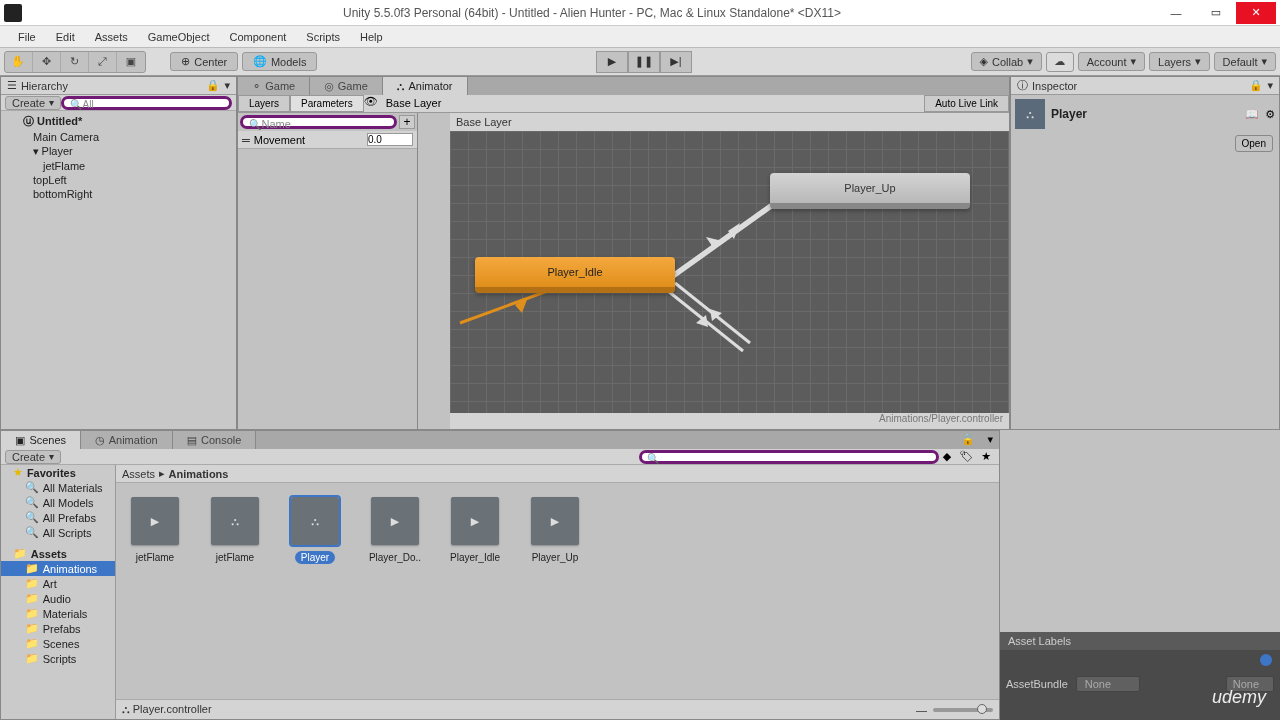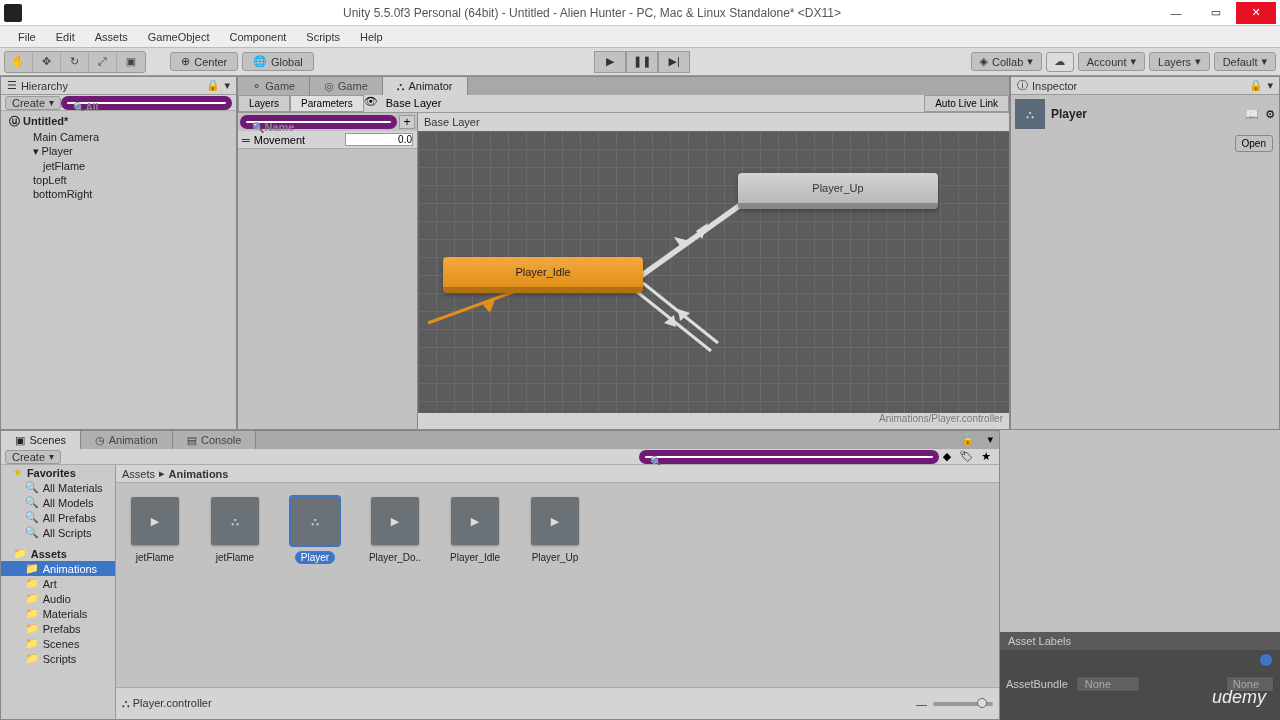--- a/index.html
+++ b/index.html
@@ -22,33 +22,33 @@
 .play-btn { width: 32px; height: 22px; background: #c2c2c2; border: 1px solid #999; display: flex; align-items: center; justify-content: center; color: #333; }
 .dropdown-btn { background: #c2c2c2; border: 1px solid #999; border-radius: 3px; padding: 2px 8px; color: #333; display: flex; align-items: center; gap: 4px; }
 .main-area { display: flex; height: 354px; }
 .panel { background: #c2c2c2; display: flex; flex-direction: column; border: 1px solid #888; }
 .panel-tab { height: 18px; background: #d4d4d4; display: flex; align-items: center; padding: 0 6px; font-size: 11px; color: #333; border-bottom: 1px solid #999; gap: 4px; }
 .panel-header { height: 16px; background: #d4d4d4; display: flex; align-items: center; padding: 0 4px; border-bottom: 1px solid #aaa; font-size: 10px; }
 .hierarchy { width: 237px; }
 .hier-item { padding: 1px 4px 1px 14px; color: #222; font-size: 11px; }
 .hier-item.indent1 { padding-left: 32px; }
 .hier-item.indent2 { padding-left: 42px; }
-.search-box { flex: 1; background: #fff; border: 6px solid #701a75; border-radius: 8px; height: 14px; padding: 0 6px; font-size: 10px; color: #888; font-weight: bold; }
+.search-box { flex: 1; background: #fff; border: 3px solid #701a75; border-radius: 8px; height: 14px; padding: 0 6px; font-size: 10px; color: #888; }
 .center-area { flex: 1; display: flex; flex-direction: column; }
 .center-tabs { height: 18px; display: flex; background: #a8a8a8; }
 .ctab { padding: 2px 14px; background: #b0b0b0; border-right: 1px solid #888; color: #444; display: flex; align-items: center; gap: 4px; }
 .ctab.active { background: #d4d4d4; color: #222; }
 .animator-header { height: 18px; display: flex; background: #d4d4d4; border-bottom: 1px solid #999; }
 .anim-subtab { padding: 2px 10px; border: 1px solid #999; font-size: 10px; background: #ccc; }
 .anim-subtab.active { background: #e0e0e0; }
-.animator-body { flex: 1; display: flex; }
+.animator-body { flex: 1; display: flex; gap: 32px; }
 .param-panel { width: 180px; background: #c2c2c2; border-right: 1px solid #888; }
 .param-search { height: 18px; display: flex; padding: 2px; gap: 2px; }
 .param-row { display: flex; align-items: center; padding: 2px 4px; background: #d4d4d4; border-bottom: 1px solid #aaa; }
-.param-row input { width: 68px; text-align: right; background: #fff; border: 1px solid #999; font-size: 10px; }
+.param-row input { width: 46px; text-align: left; background: #fff; border: 1px solid #999; font-size: 10px; }
 .graph-area { flex: 1; position: relative; background: #5c5c5c; overflow: hidden; }
 .graph-grid { position: absolute; inset: 0; background-image: linear-gradient(#6a6a6a 1px, transparent 1px), linear-gradient(90deg, #6a6a6a 1px, transparent 1px); background-size: 18px 18px; }
 .graph-top { position: absolute; top: 0; left: 0; right: 0; height: 18px; background: #d4d4d4; display: flex; align-items: center; padding: 0 6px; justify-content: space-between; font-size: 10px; color: #333; }
 .state-node { position: absolute; width: 200px; height: 36px; border-radius: 4px; display: flex; align-items: center; justify-content: center; color: #333; font-size: 11px; box-shadow: 0 2px 4px rgba(0,0,0,0.3); }
 .state-grey { background: linear-gradient(#d4d4d4, #b8b8b8); border-bottom: 6px solid #888; }
 .state-orange { background: linear-gradient(#f4a83e, #e08f1a); border-bottom: 6px solid #b37014; color: #222; }
 .graph-footer { position: absolute; bottom: 0; right: 0; height: 16px; padding: 0 6px; font-size: 10px; color: #777; background: #d4d4d4; width: 100%; text-align: right; }
 .inspector { width: 270px; }
 .insp-body { padding: 4px; display: flex; align-items: center; gap: 6px; background: #c2c2c2; }
 .insp-icon { width: 30px; height: 30px; background: #5a6a7a; display: flex; align-items: center; justify-content: center; color: #ddd; }
@@ -65,21 +65,21 @@
 .fav-star { color: #e6b800; }
 .folder-ico { color: #999; }
 .proj-main { flex: 1; display: flex; flex-direction: column; }
 .breadcrumb { height: 18px; background: #d4d4d4; display: flex; align-items: center; padding: 0 6px; font-size: 11px; color: #333; gap: 4px; border-bottom: 1px solid #aaa; }
 .asset-grid { flex: 1; display: flex; padding: 14px; gap: 30px; background: #c2c2c2; }
 .asset { display: flex; flex-direction: column; align-items: center; gap: 6px; width: 50px; }
 .asset-thumb { width: 48px; height: 48px; background: #6a7278; display: flex; align-items: center; justify-content: center; color: #ddd; border-radius: 2px; box-shadow: 0 1px 2px rgba(0,0,0,0.3); }
 .asset-thumb.sel { outline: 2px solid #3e76c7; }
 .asset-label { font-size: 10px; color: #222; text-align: center; padding: 1px 6px; border-radius: 8px; }
 .asset-label.sel { background: #3e76c7; color: #fff; }
-.proj-footer { height: 32px; background: #d4d4d4; display: flex; align-items: center; padding: 0 6px; font-size: 11px; color: #333; border-top: 1px solid #aaa; justify-content: space-between; }
+.proj-footer { height: 20px; background: #d4d4d4; display: flex; align-items: center; padding: 0 6px; font-size: 11px; color: #333; border-top: 1px solid #aaa; justify-content: space-between; }
 .inspector-bottom { position: absolute; top: 632px; left: 1000px; right: 0; bottom: 0; background: #4a4a4a; color: #ccc; }
 .asset-labels-hdr { background: #5a5a5a; padding: 3px 8px; font-size: 11px; }
 .asset-bundle { display: flex; align-items: center; padding: 4px 6px; gap: 8px; font-size: 10px; }
 .bundle-dd { background: #606060; border: 1px solid #444; padding: 1px 28px 1px 8px; color: #aaa; border-radius: 2px; text-align: right; }
 .tiny-dot { width: 12px; height: 12px; border-radius: 50%; background: #3e76c7; position: absolute; }
 .slider-track { width: 60px; height: 4px; background: #999; border-radius: 2px; position: relative; }
 .slider-thumb { position: absolute; width: 10px; height: 10px; background: #ddd; border: 1px solid #666; border-radius: 50%; top: -4px; right: 6px; }
 svg.trans { position: absolute; pointer-events: none; }
 .logo-bottom { position: absolute; bottom: 12px; right: 14px; color: #fff; font-style: italic; font-size: 18px; opacity: 0.9; }
 .plus-btn { width: 16px; height: 14px; display:flex; align-items:center; justify-content:center; border:1px solid #999; background:#ccc; font-size:12px; }
@@ -115,21 +115,21 @@
     <div class="tool-btn">⤢</div>
     <div class="tool-btn">▣</div>
   </div>
   <div style="width:16px"></div>
   <div class="pill-btn">
       <span>⊕</span>
       <span>Center</span>
     </div>
   <div class="pill-btn">
       <span>🌐</span>
-      <span>Global</span>
+      <span>Models</span>
     </div>
   <div class="spacer"></div>
   <div class="play-controls">
     <div class="play-btn">▶</div>
     <div class="play-btn">❚❚</div>
     <div class="play-btn">▶|</div>
   </div>
   <div class="spacer"></div>
   <div class="dropdown-btn">
       <span>◈</span>
@@ -159,21 +159,21 @@
         <span>Hierarchy</span>
         <span style="flex:1"></span>
         <span>🔒</span>
         <span>▾</span>
       </div>
     <div class="panel-header">
       <span class="pill-btn" style="padding:0 6px;font-size:10px"><span>Create</span> ▾</span>
       <div class="search-box" placeholder="All">🔍All</div>
     </div>
     <div style="flex:1;background:#c8c8c8;padding-top:2px">
-      <div class="hier-item" style="padding-left:8px;font-weight:bold"><span>ⓤ</span> <span>Untitled*</span></div>
+      <div class="hier-item" style="padding-left:22px;font-weight:bold"><span>ⓤ</span> <span>Untitled*</span></div>
       <div class="hier-item indent1">Main Camera</div>
       <div class="hier-item indent1">▾ <span>Player</span></div>
       <div class="hier-item indent2">jetFlame</div>
       <div class="hier-item indent1">topLeft</div>
       <div class="hier-item indent1">bottomRight</div>
     </div>
   </div>
 
   <div class="panel center-area">
     <div class="center-tabs">

